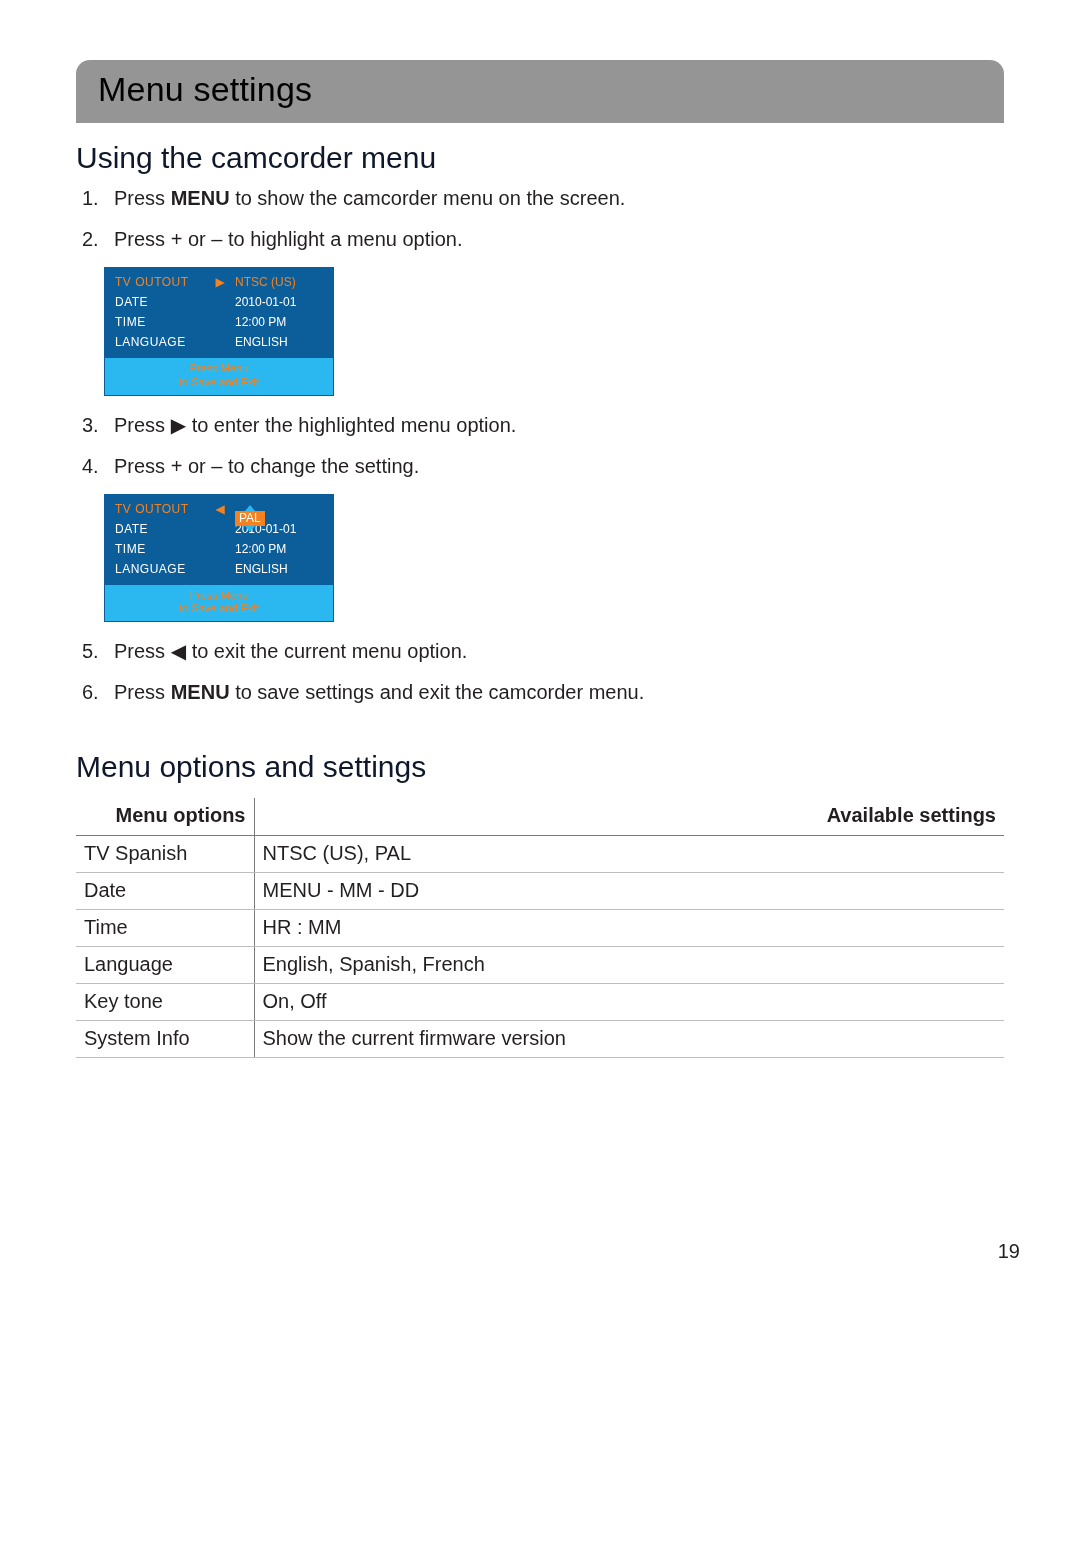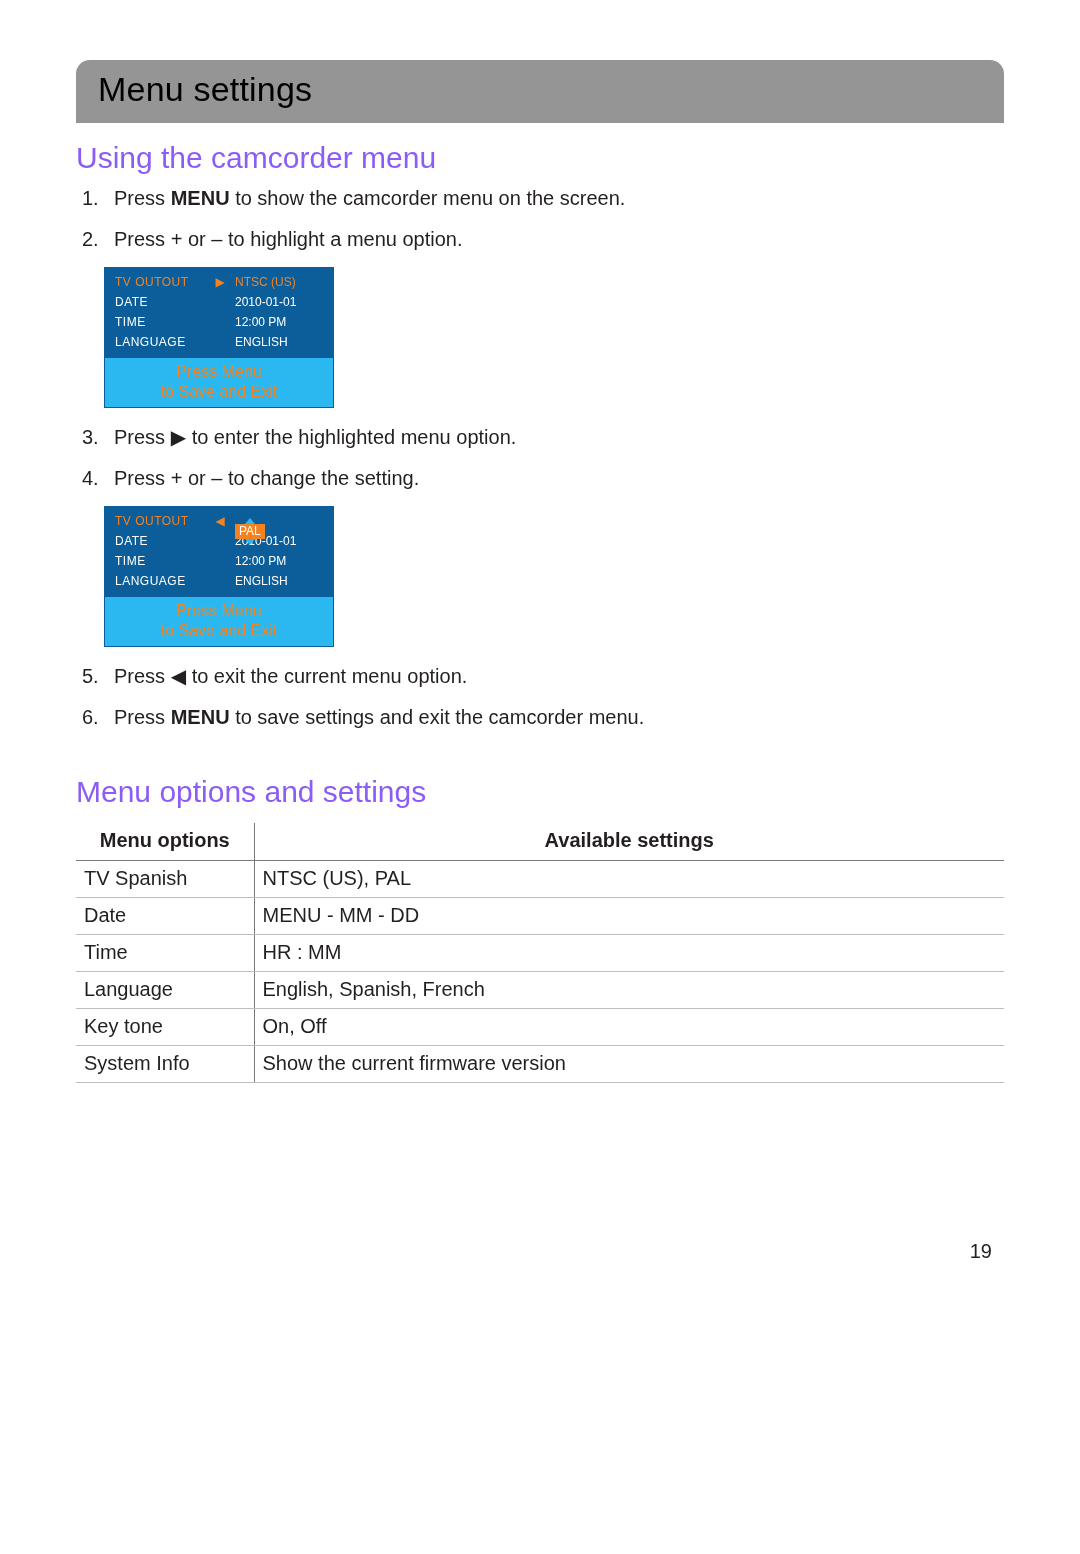--- a/index.html
+++ b/index.html
@@ -21,21 +21,21 @@
   .banner h1 {
     color: #000000;
     font-weight: 400;
     font-size: 34px;
     letter-spacing: .2px;
   }
   h2 {
     font-weight: 400;
     font-size: 30px;
     margin: 14px 0 10px;
-    color: #8b5cf6;
+    color: #0f172a;
   }
   .steps { list-style: none; padding-left: 6px; }
   .steps > li {
     display: flex;
     gap: 10px;
     font-size: 20px;
     line-height: 1.35;
     margin: 10px 0 14px;
   }
   .steps .num { min-width: 22px; }
@@ -77,43 +77,43 @@
     border-right: 5px solid transparent;
   }
   .val-hl .caret-up { top: -6px; border-bottom: 6px solid #2bb7ef; }
   .val-hl .caret-down { bottom: -6px; border-top: 6px solid #2bb7ef; }
   .menu-footer {
     background: #2bb7ef;
     color: #f58220;
     text-align: center;
     line-height: 1.25;
     padding: 4px 0 5px;
-    font-size: 16px;
+    font-size: 11px;
   }
   .options-table {
     width: 100%;
     border-collapse: collapse;
     margin-top: 14px;
     font-size: 20px;
   }
   .options-table th {
-    text-align: center;
+    text-align: right;
     font-weight: 700;
     padding: 6px 8px 8px;
     border-bottom: 1.5px solid #7a7a7a;
   }
   .options-table th:first-child { width: 178px; border-right: 1.5px solid #7a7a7a; }
   .options-table td {
     padding: 6px 8px 7px;
     border-bottom: 1px solid #bdbdbd;
   }
   .options-table td:first-child { border-right: 1.5px solid #7a7a7a; }
   .page-num {
     position: absolute;
-    right: 88px;
+    right: 60px;
     top: 1240px;
     font-size: 20px;
   }
 </style>
 </head>
 <body>
 
 <div class="banner">
   <h1>Menu settings</h1>
 </div>

